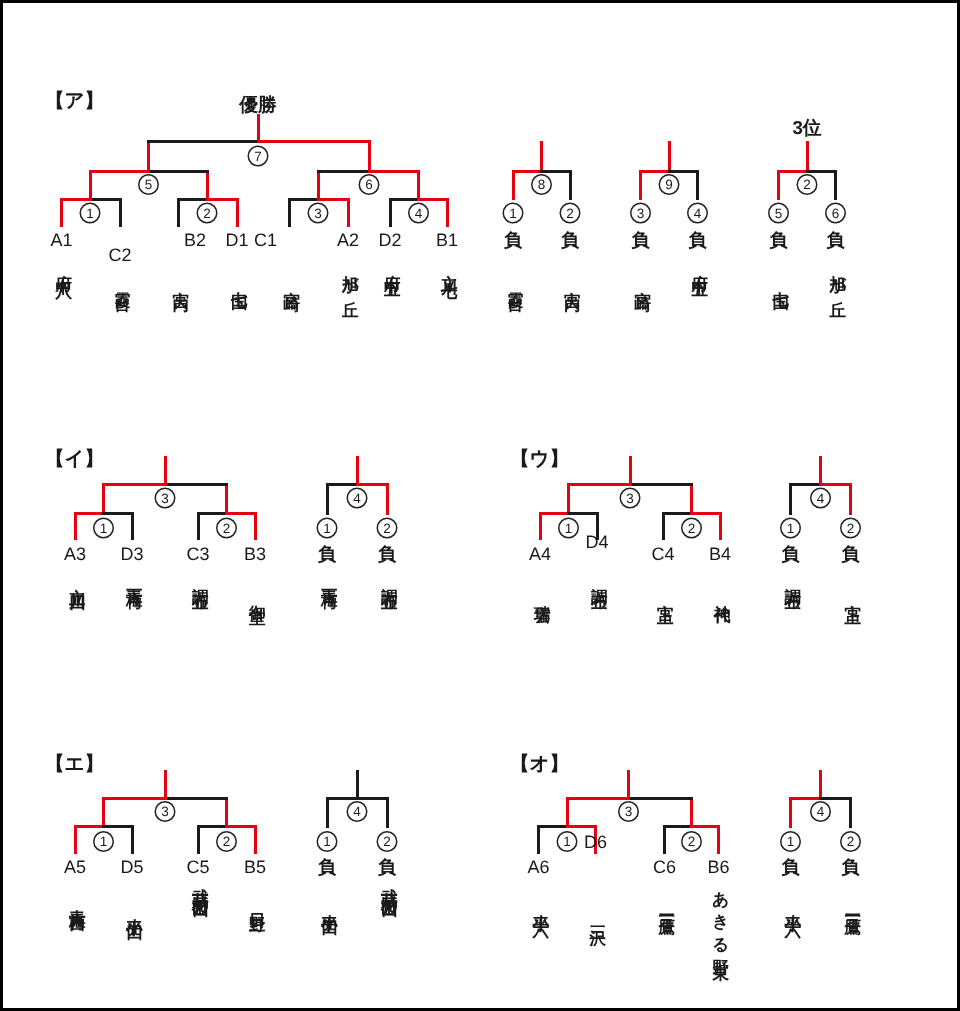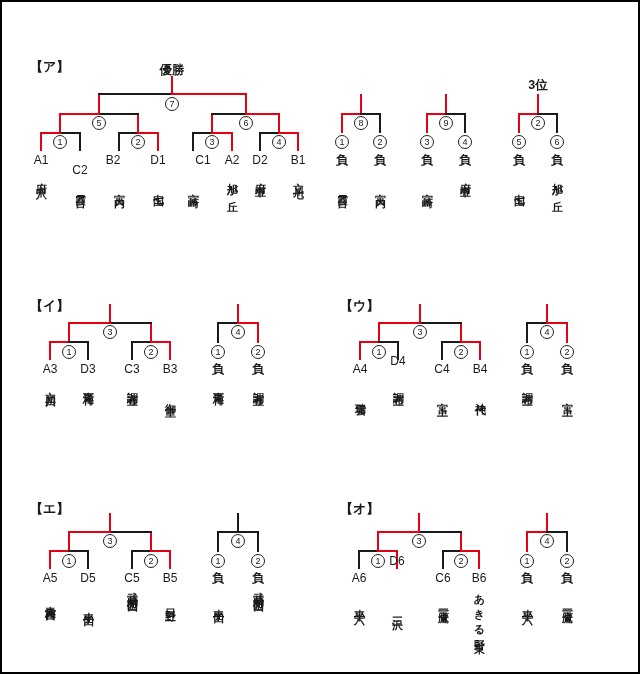--- a/index.html
+++ b/index.html
@@ -123,23 +123,23 @@
   <div class="t circ ctr" style="left:58px;top:133px">1</div>
   <div class="t circ ctr" style="left:136px;top:133px">2</div>
   <div class="t circ ctr" style="left:210px;top:133px">3</div>
   <div class="t circ ctr" style="left:277px;top:133px">4</div>
   <div class="t circ ctr" style="left:359px;top:114px">8</div>
   <div class="t circ ctr" style="left:444px;top:114px">9</div>
   <div class="t circ ctr" style="left:536px;top:114px">2</div>
 
   <div class="t code ctr" style="left:39px;top:151px">A1</div>
   <div class="t code ctr" style="left:78px;top:161px">C2</div>
-  <div class="t code ctr" style="left:111px;top:151px">B2</div>
+  <div class="t code ctr" style="left:128px;top:151px">B2</div>
   <div class="t code ctr" style="left:156px;top:151px">D1</div>
-  <div class="t code ctr" style="left:201px;top:151px">C1</div>
+  <div class="t code ctr" style="left:175px;top:151px">C1</div>
   <div class="t code ctr" style="left:230px;top:151px">A2</div>
   <div class="t code ctr" style="left:258px;top:151px">D2</div>
   <div class="t code ctr" style="left:296px;top:151px">B1</div>
 
   <div class="t vname ctr" style="left:39px;top:172px">府中八</div>
   <div class="t vname ctr" style="left:78px;top:183px">霞台</div>
   <div class="t vname ctr" style="left:117px;top:183px">宮内</div>
   <div class="t vname ctr" style="left:156px;top:183px">七国</div>
   <div class="t vname ctr" style="left:191px;top:183px">宮崎</div>
   <div class="t vname ctr" style="left:230px;top:172px">旭が丘</div>

